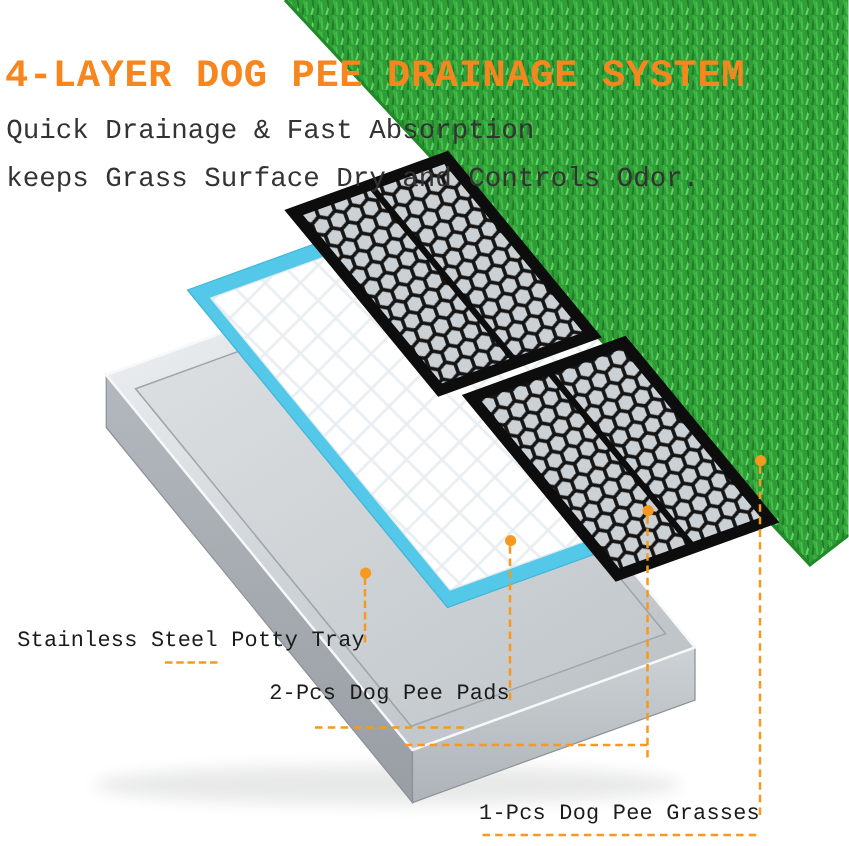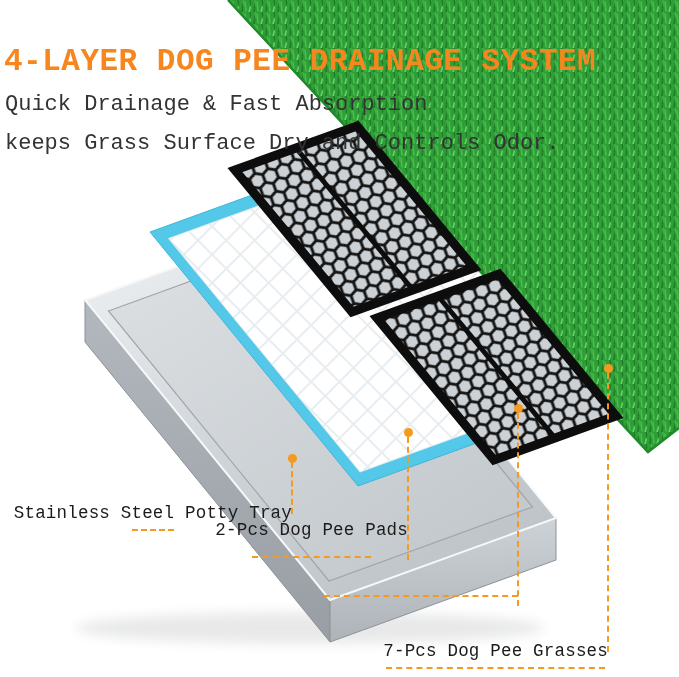--- a/index.html
+++ b/index.html
@@ -101,29 +101,29 @@
   </svg>
 
   <div class="title">4-LAYER DOG PEE DRAINAGE SYSTEM</div>
   <div class="sub sub1">Quick Drainage &amp; Fast Absorption</div>
   <div class="sub sub2">keeps Grass Surface Dry and Controls Odor.</div>
 
   <div class="callout" style="right:387px;top:503px;">
     <span class="lbl">Stainless Steel Potty Tray</span>
     <div class="dash-h" style="width:42px;"></div>
   </div>
-  <div class="callout" style="right:271px;top:520px;gap:16px;">
+  <div class="callout" style="right:271px;top:545px;gap:16px;">
     <span class="lbl">2-Pcs Dog Pee Pads</span>
     <div class="dash-h" style="width:119px;"></div>
   </div>
   <div class="callout" style="right:161px;top:595px;">
     <div class="dash-h" style="width:194px;"></div>
   </div>
   <div class="callout" style="right:71px;top:641px;">
-    <span class="lbl">7-Pcs Dog Pee Grasses</span>
+    <span class="lbl">1-Pcs Dog Pee Grasses</span>
     <div class="dash-h" style="width:219px;"></div>
   </div>
 
   <div class="vline" style="left:291px;top:462px;height:52px;"></div>
   <div class="vline" style="left:407px;top:437px;height:123px;"></div>
   <div class="vline" style="left:517px;top:413px;height:193px;"></div>
   <div class="vline" style="left:607px;top:373px;height:279px;"></div>
 
   <div class="dot" style="left:288px;top:454px;"></div>
   <div class="dot" style="left:404px;top:428px;"></div>

